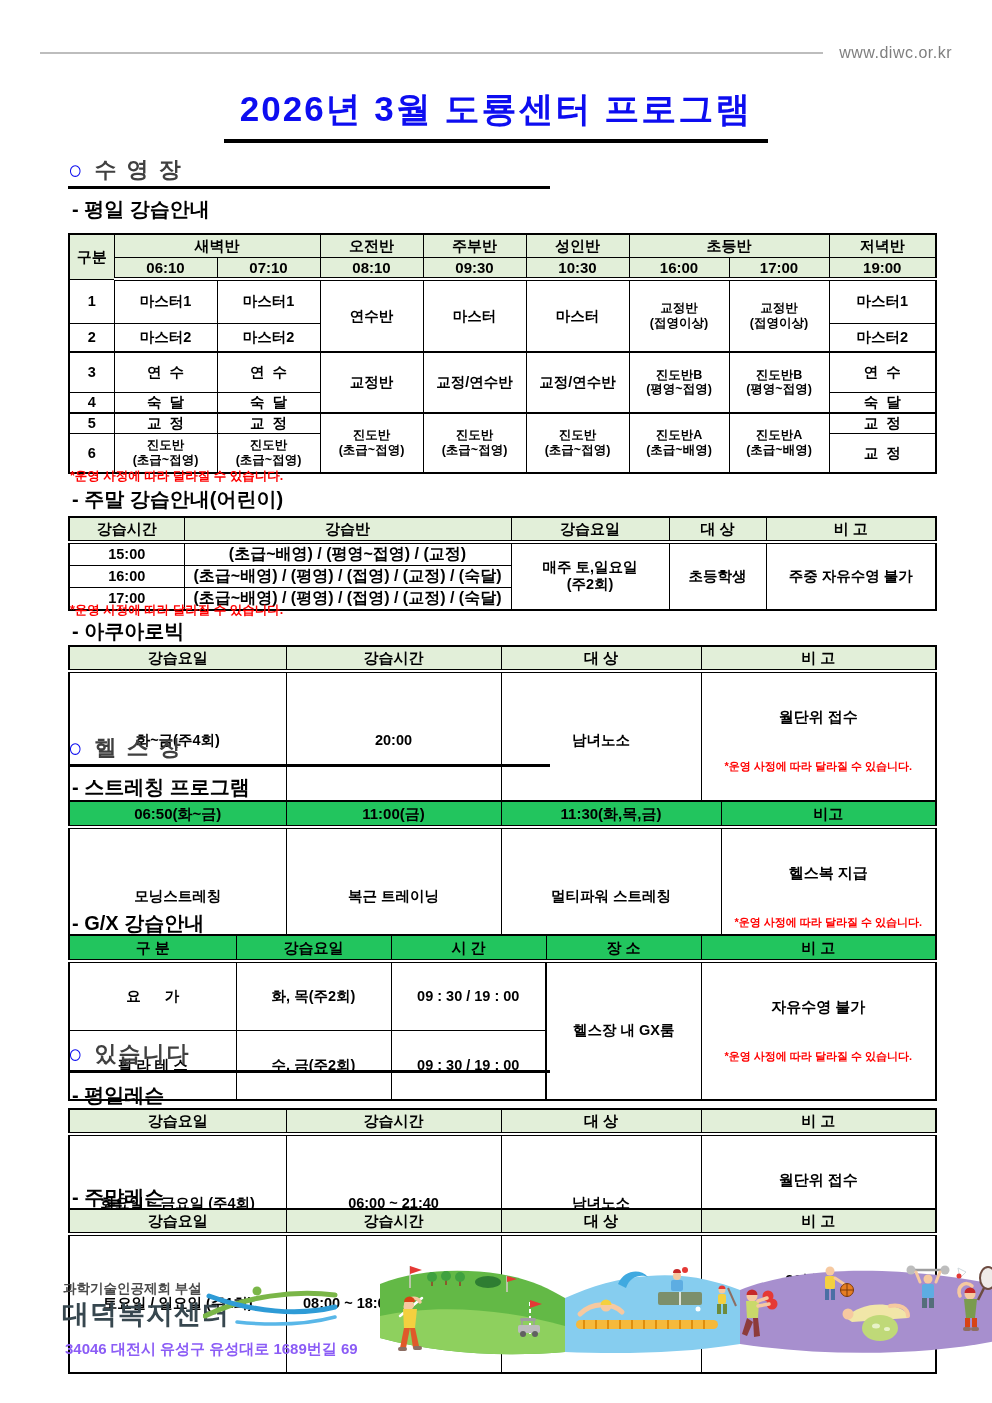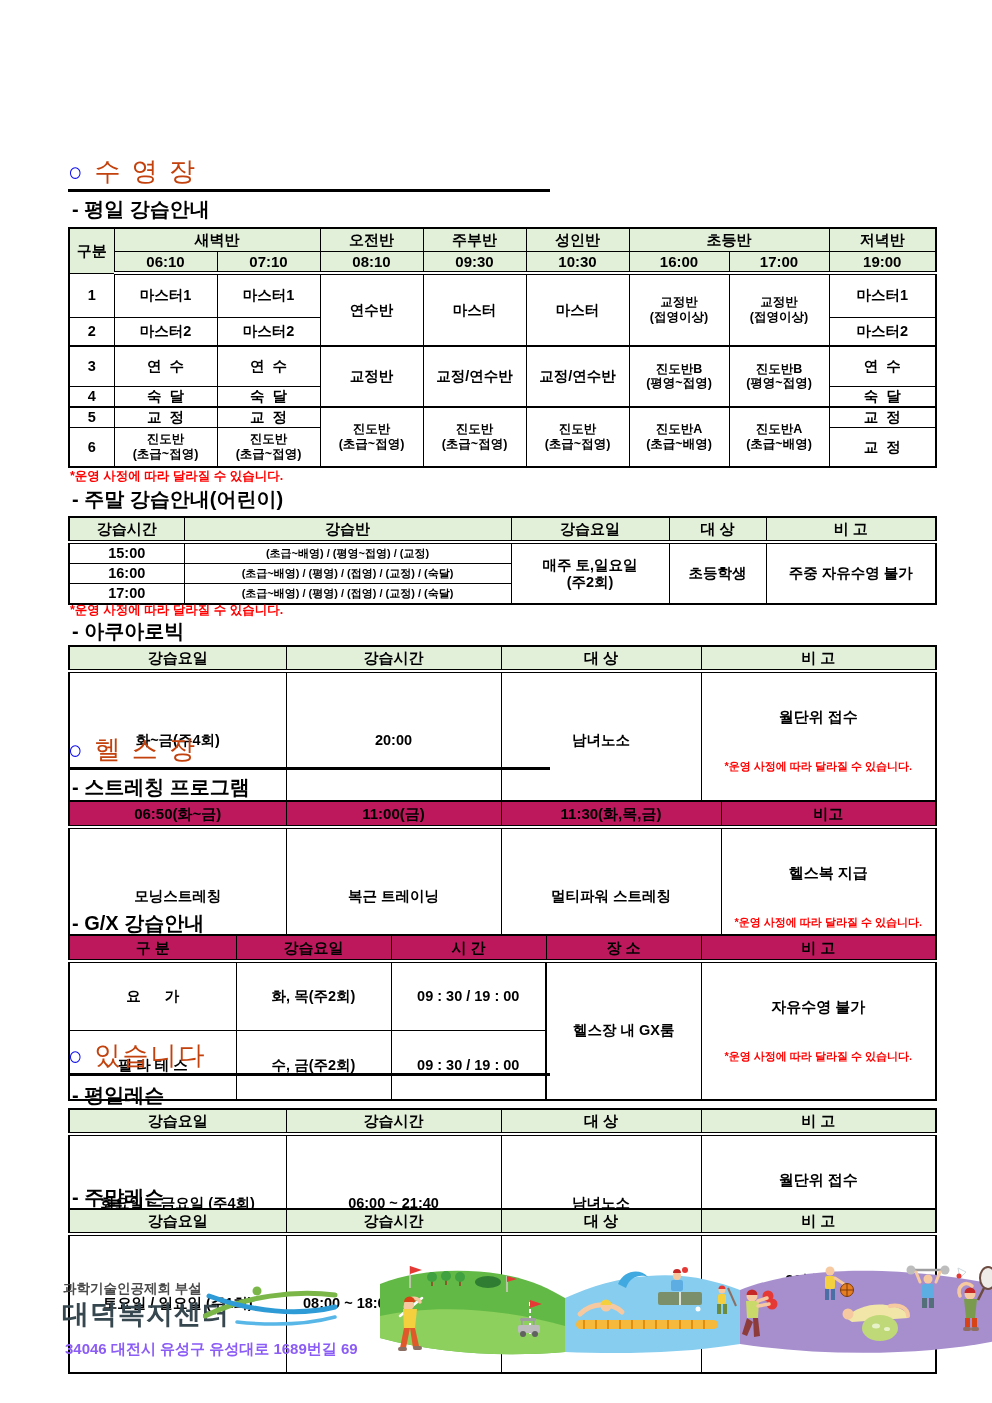--- a/index.html
+++ b/index.html
@@ -13,57 +13,57 @@
 
   
   #docTitle{position:absolute;top:86px;left:0;width:992px;text-align:center;}
   #docTitle .t{display:inline-block;font-size:35px;font-weight:bold;color:#0d0df0;letter-spacing:2px;
     border-bottom:4px solid #000;padding:0 16px 6px;}
 
   
   .sec{position:absolute;left:68px;width:482px;border-bottom:3px solid #000;padding-bottom:4px;
     display:flex;align-items:center;gap:12px;}
   .sec .bullet{color:#0d0df0;font-size:24px;font-weight:normal;line-height:1;transform:scaleY(1.1);}
-  .sec .sec-label{color:#c2410c;font-size:26px;font-weight:normal;letter-spacing:2px;line-height:1.05;}
+  .sec .sec-label{color:#404040;font-size:22px;font-weight:bold;letter-spacing:2px;line-height:1.05;}
   #secSwim{top:158px;} #secGym{top:736px;} #secGolf{top:1042px;}
 
   
   .subhead{position:absolute;left:72px;font-size:20px;font-weight:bold;white-space:pre-wrap;line-height:1.1;}
   #subSwimWeekday{top:198px;} #subSwimWeekend{top:488px;} #subAqua{top:620px;}
   #subStretch{top:776px;} #subGx{top:912px;} #subGolf1{top:1084px;} #subGolf2{top:1186px;}
 
   
   .tbl{position:absolute;left:68px;border-collapse:collapse;table-layout:fixed;background:#fff;border:2px solid #000;}
   .tbl th,.tbl td{border:1px solid #000;font-weight:bold;text-align:center;vertical-align:middle;
     padding:1px 2px;white-space:pre-wrap;line-height:1.18;color:#000;overflow:hidden;}
   .tbl thead th{background:#e2efd9;font-size:15px;}
-  .tbl.yellow thead th{background:#be185d;}
+  .tbl.yellow thead th{background:#22c55e;}
   .tbl thead tr:last-child th{border-bottom:4px double #000;}
   .tbl td{font-size:14.5px;}
   td.sm{font-size:12.5px;}
   tr.grp td{border-top:2px solid #000;}
   .remark-main{font-size:15px;font-weight:bold;}
   .cell-note{color:#f00;font-size:11px;font-weight:bold;line-height:1.25;}
   .table-note{position:absolute;left:70px;color:#f00;font-size:12.5px;font-weight:bold;}
 
-  #tblSwim{top:227px;width:867px;}
+  #tblSwim{top:233px;width:867px;}
   #tblSwim thead tr:nth-child(1){height:23px;}
   #tblSwim thead tr:nth-child(2){height:19px;}
   #tblSwim tbody tr:nth-child(1){height:44px;}
   #tblSwim tbody tr:nth-child(2){height:29px;}
   #tblSwim tbody tr:nth-child(3){height:40px;}
   #tblSwim tbody tr:nth-child(4){height:19px;}
   #tblSwim tbody tr:nth-child(5){height:18px;}
   #tblSwim tbody tr:nth-child(6){height:40px;}
   #noteSwim{top:468px;}
 
   #tblWeekend{top:516px;width:867px;}
   #tblWeekend thead tr{height:25px;}
   #tblWeekend tbody tr{height:20px;}
-  #tblWeekend td.cls{font-size:11px;}
+  #tblWeekend td.cls{font-size:16px;}
   #noteWeekend{top:602px;}
 
   #tblAqua{top:645px;width:867px;}
   #tblAqua thead tr{height:25px;}
   #tblAqua tbody tr{height:46px;}
 
   #tblStretch{top:800px;width:867px;}
   #tblStretch thead tr{height:26px;}
   #tblStretch tbody tr:nth-child(1){height:46px;}
   #tblStretch tbody tr:nth-child(2){height:25px;}
@@ -88,21 +88,28 @@
   #orgName{position:absolute;left:54px;top:34px;font-size:27px;color:#37474f;font-weight:bold;letter-spacing:1px;}
   #logoSwoosh{position:absolute;left:195px;top:22px;}
   #address{position:absolute;left:57px;top:78px;font-size:15px;color:#8b5cf6;font-weight:bold;}
   #sportsStrip{position:absolute;left:372px;top:0;}
 </style>
 </head>
 <body>
 
 <div class="page">
 
-
+  <div id="siteHeader">
+    <div class="rule"></div>
+    <span class="url">www.diwc.or.kr</span>
+  </div>
+
+  <div id="docTitle">
+    <span class="t">2026년 3월 도룡센터 프로그램</span>
+  </div>
 
   <div class="sec" id="secSwim">
     <span class="bullet">○</span>
     <span class="sec-label">수 영 장</span>
   </div>
 
   <div class="subhead" id="subSwimWeekday">- 평일 강습안내</div>
 
   <table class="tbl" id="tblSwim">
     <colgroup>

